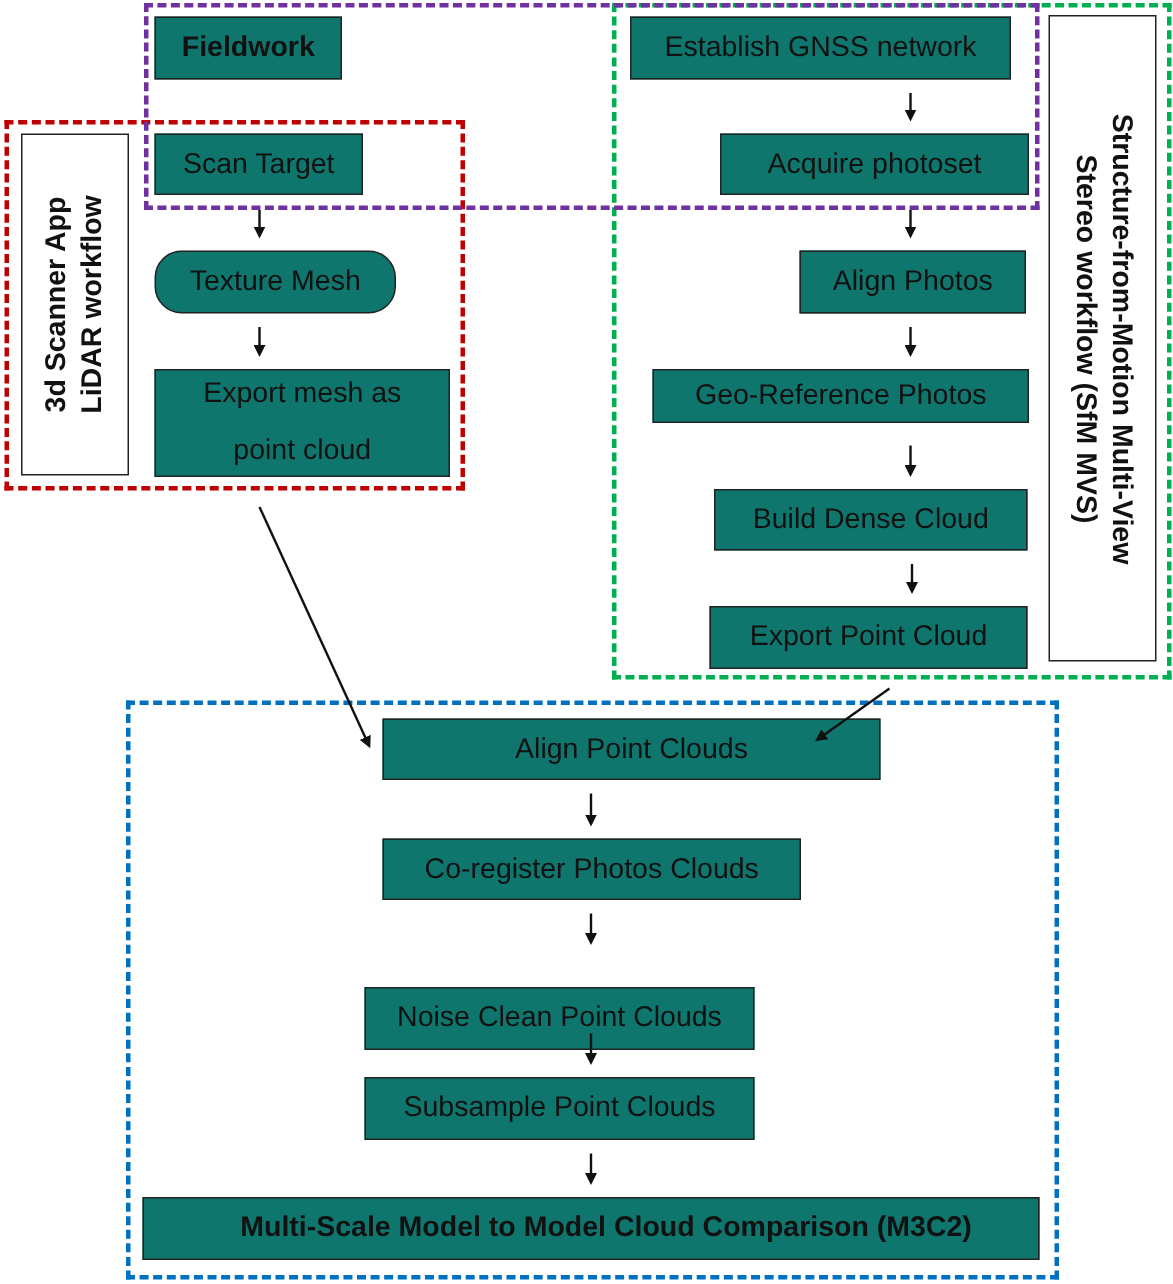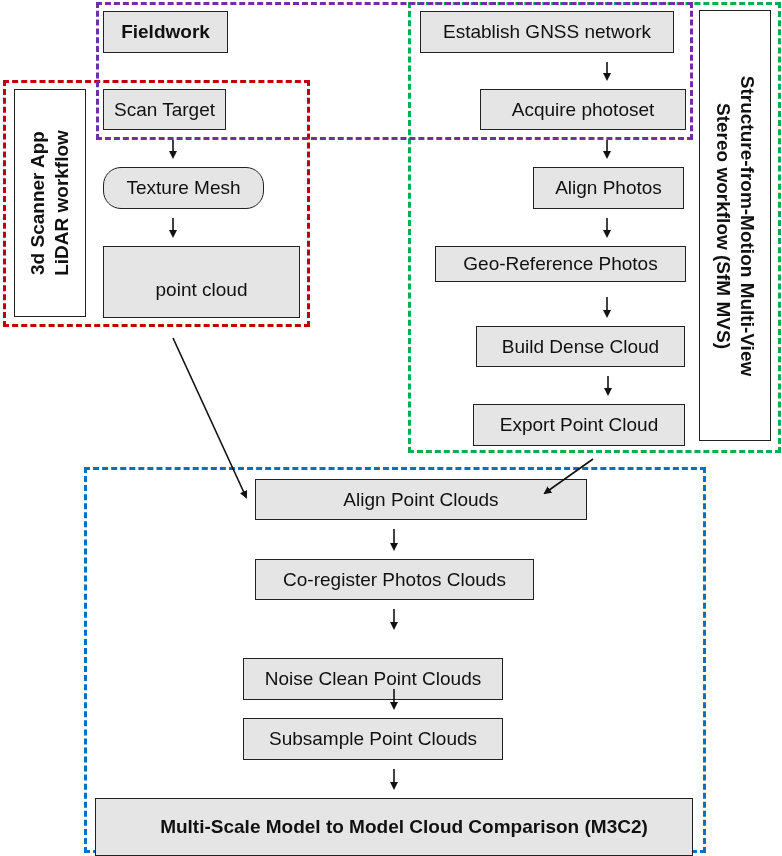--- a/index.html
+++ b/index.html
@@ -1,19 +1,19 @@
 <!DOCTYPE html>
 <html><head>
 <meta charset="utf-8">
 <style>
   html, body { margin:0; padding:0; background:#ffffff; }
   body { width:782px; height:856px; position:relative; overflow:hidden;
          font-family:"Liberation Sans", "DejaVu Sans", sans-serif; color:#111; }
   .region { position:absolute; box-sizing:border-box; border-style:dashed; border-width:3px; background:transparent; }
-  .node { position:absolute; box-sizing:border-box; border:1.5px solid #222; background:#e5e5e5;
+  .node { position:absolute; box-sizing:border-box; border:1.5px solid #222; background:#0f766e;
           display:flex; align-items:center; justify-content:center; text-align:center;
           font-size:19px; line-height:22px; white-space:nowrap; }
   .bold { font-weight:bold; }
   .vlabel { position:absolute; box-sizing:border-box; border:1.5px solid #222; background:#fff; }
   .vtext { position:absolute; left:50%; top:50%; font-weight:bold; font-size:19px; line-height:24px;
            text-align:center; white-space:nowrap; }
   .vtext.ccw { transform:translate(-50%,-50%) rotate(-90deg); }
   .vtext.cw { transform:translate(-50%,-50%) rotate(90deg); }
   svg.arrows { position:absolute; left:0; top:0; width:782px; height:856px; pointer-events:none; }
 </style>
@@ -32,38 +32,39 @@
   </div>
 </div>
 <div class="vlabel" style="left:699px; top:10px; width:72px; height:431px;">
   <div class="vtext cw">
     <div>Structure-from-Motion Multi-View</div>
     <div>Stereo workflow (SfM MVS)</div>
   </div>
 </div>
 
 <div class="node bold" style="left:103px; top:11px; width:125px; height:42px;">Fieldwork</div>
-<div class="node" style="left:103px; top:89px; width:123px; height:41px;">Scan Target</div>
+<div class="node" style="left:103px; top:89px; width:139px; height:41px;">Scan Target</div>
 <div class="node" style="left:103px; top:167px; width:161px; height:42px;border-radius:18px;">Texture Mesh</div>
 <div class="node" style="left:103px; top:246px; width:197px; height:72px; flex-direction:column;">
+  <span>Export mesh as</span>
   <span style="margin-top:16px;">point cloud</span>
 </div>
 
 <div class="node" style="left:420px; top:11px; width:254px; height:42px;">Establish GNSS network</div>
 <div class="node" style="left:480px; top:89px; width:206px; height:41px;">Acquire photoset</div>
 <div class="node" style="left:533px; top:167px; width:151px; height:42px;">Align Photos</div>
 <div class="node" style="left:435px; top:246px; width:251px; height:36px;">Geo-Reference Photos</div>
 <div class="node" style="left:476px; top:326px; width:209px; height:41px;">Build Dense Cloud</div>
 <div class="node" style="left:473px; top:404px; width:212px; height:42px;">Export Point Cloud</div>
 
 <div class="node" style="left:255px; top:479px; width:332px; height:41px;">Align Point Clouds</div>
 <div class="node" style="left:255px; top:559px; width:279px; height:41px;">Co-register Photos Clouds</div>
 <div class="node" style="left:243px; top:638px; width:260px; height:42px;margin-top:20px;">Noise Clean Point Clouds</div>
 <div class="node" style="left:243px; top:718px; width:260px; height:42px;">Subsample Point Clouds</div>
-<div class="node bold" style="left:95px; top:798px; width:598px; height:58px;padding-left:20px;">Multi-Scale Model to Model Cloud Comparison (M3C2)</div>
+<div class="node bold" style="left:95px; top:798px; width:598px; height:42px;padding-left:20px;">Multi-Scale Model to Model Cloud Comparison (M3C2)</div>
 
 <svg class="arrows" viewBox="0 0 782 856">
   <defs>
     <marker id="ah" markerWidth="8" markerHeight="8" refX="6" refY="4" orient="auto" markerUnits="userSpaceOnUse">
       <path d="M0,0 L8,4 L0,8 Z" fill="#111"></path>
     </marker>
   </defs>
   <g stroke="#111" stroke-width="1.6" fill="none" marker-end="url(#ah)">
     <line x1="173" y1="140" x2="173" y2="157"></line>
     <line x1="173" y1="218" x2="173" y2="236"></line>

